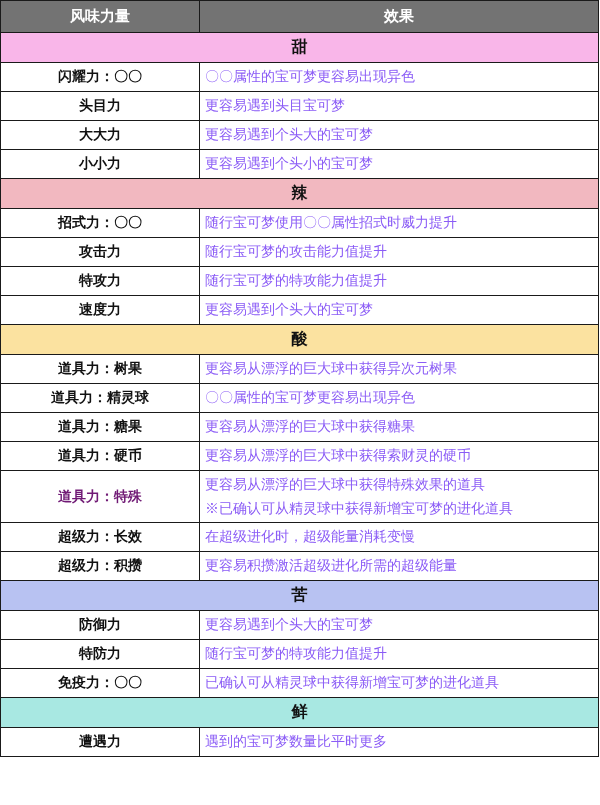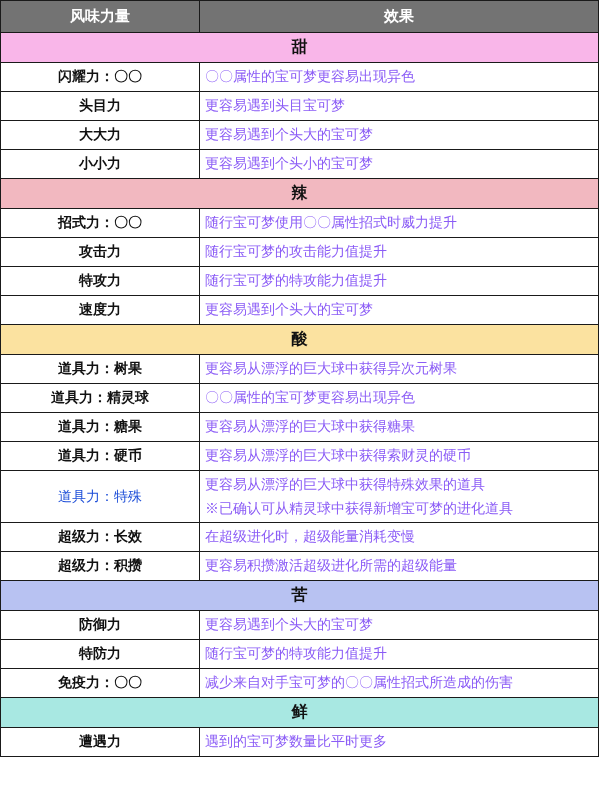--- a/index.html
+++ b/index.html
@@ -46,22 +46,22 @@
     .row td {
       height: 29px;
       font-size: 14px;
       color: #111;
     }
     .row td.name {
       text-align: center;
       font-weight: bold;
     }
     .row td.name.regular {
-      font-weight: normal;
-      color: #1d4ed8;
+      font-weight: bold;
+      color: #701a75;
     }
     .row td.eff {
       text-align: left;
       padding-left: 5px;
       color: #8b5cf6;
     }
     .row.tall td { height: 52px; }
     .eff .line { display: block; line-height: 24px; font-family: Liberation Mono, monospace; }
   </style>
 </head>
@@ -161,21 +161,21 @@
     <tr class="row">
       <td class="name">防御力</td>
       <td class="eff">更容易遇到个头大的宝可梦</td>
     </tr>
     <tr class="row">
       <td class="name">特防力</td>
       <td class="eff">随行宝可梦的特攻能力值提升</td>
     </tr>
     <tr class="row">
       <td class="name">免疫力：〇〇</td>
-      <td class="eff">减少来自对手宝可梦的〇〇属性招式所造成的伤害</td>
+      <td class="eff">已确认可从精灵球中获得新增宝可梦的进化道具</td>
     </tr>
 
     <tr class="cat">
       <td colspan="2" style="background:#a8e8e2">鲜</td>
     </tr>
     <tr class="row">
       <td class="name">遭遇力</td>
       <td class="eff">遇到的宝可梦数量比平时更多</td>
     </tr>
   </tbody>

